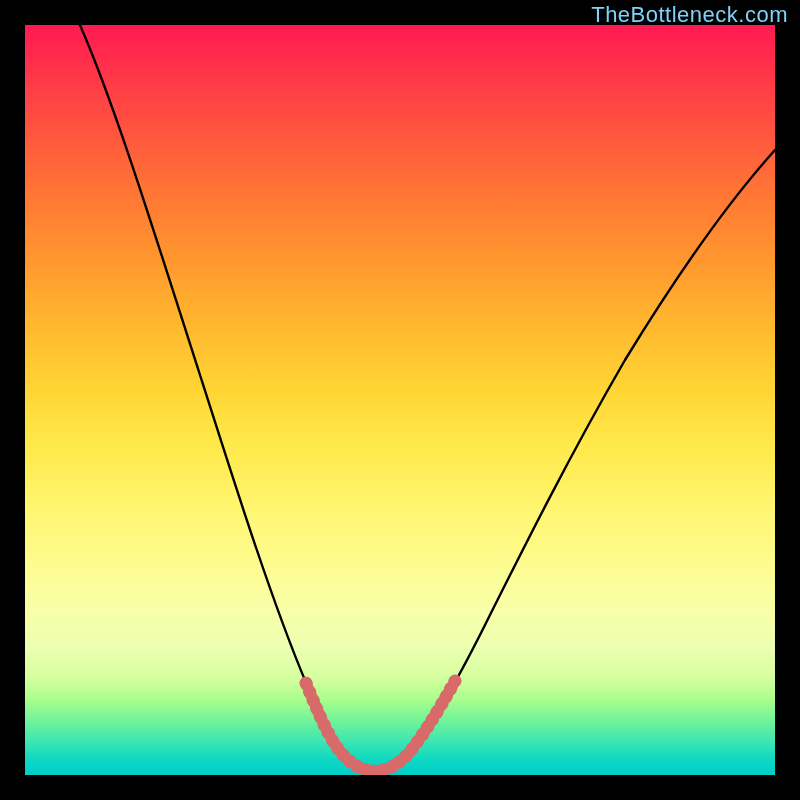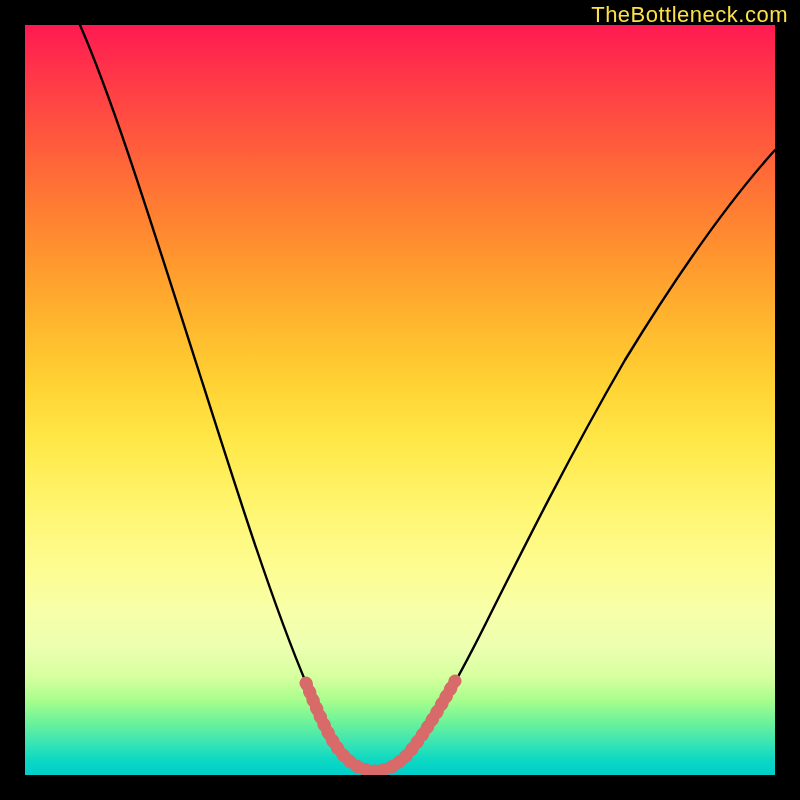--- a/index.html
+++ b/index.html
@@ -46,21 +46,21 @@
       #6cf29a 93%,
       #34e3b6 96%,
       #0cd8c3 98%,
       #00cfca 100%
     );
   }
   .watermark {
     position: absolute;
     top: 2px;
     right: 12px;
-    color: #fde047;
+    color: #7dd3fc;
     font-size: 22px;
     font-weight: 500;
     letter-spacing: 0.5px;
     z-index: 50;
   }
   svg.curves {
     position: absolute;
     inset: 0;
     z-index: 10;
   }

